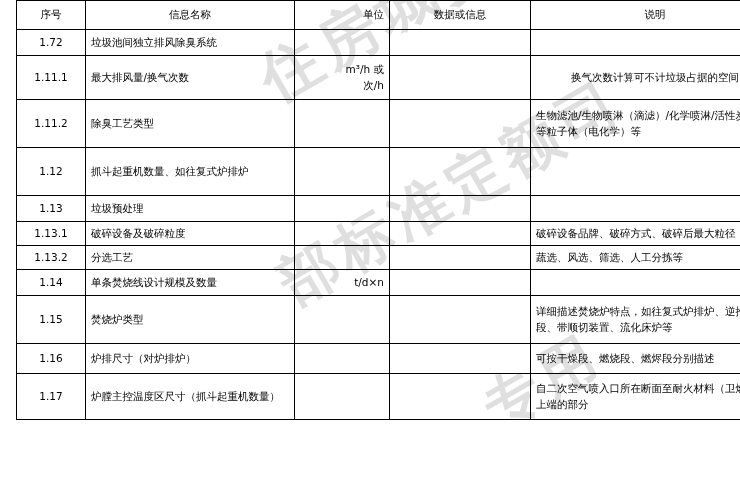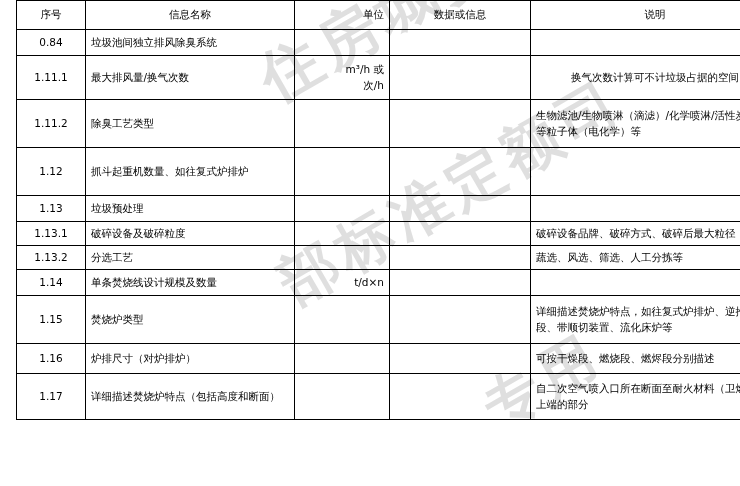--- a/index.html
+++ b/index.html
@@ -112,21 +112,21 @@
           <td class="col-no">序号</td>
           <td class="col-name">信息名称</td>
           <td class="col-unit">单位</td>
           <td class="col-data">数据或信息</td>
           <td class="col-desc cell-center">说明</td>
         </tr>
       </thead>
       <tbody>
 
         <tr style="height:26px;">
-          <td class="col-no">0.84</td>
+          <td class="col-no">1.72</td>
           <td class="col-name cell-name-left">垃圾池间独立排风除臭系统</td>
           <td class="col-unit"></td>
           <td class="col-data"></td>
           <td class="col-desc cell-desc"></td>
         </tr>
 
         <tr style="height:44px;">
           <td class="col-no">1.11.1</td>
           <td class="col-name cell-name-left">最大排风量/换气次数</td>
           <td class="col-unit">
@@ -196,21 +196,21 @@
         <tr style="height:30px;">
           <td class="col-no">1.16</td>
           <td class="col-name cell-name-left">炉排尺寸（对炉排炉）</td>
           <td class="col-unit"></td>
           <td class="col-data"></td>
           <td class="col-desc cell-desc">可按干燥段、燃烧段、燃烬段分别描述</td>
         </tr>
 
         <tr style="height:46px;">
           <td class="col-no">1.17</td>
-          <td class="col-name cell-name-left">详细描述焚烧炉特点（包括高度和断面）</td>
+          <td class="col-name cell-name-left">炉膛主控温度区尺寸（抓斗起重机数量）</td>
           <td class="col-unit"></td>
           <td class="col-data"></td>
           <td class="col-desc cell-desc">自二次空气喷入口所在断面至耐火材料（卫燃带）上端的部分</td>
         </tr>
 
       </tbody>
     </table>
   </div>
 </div>
 

